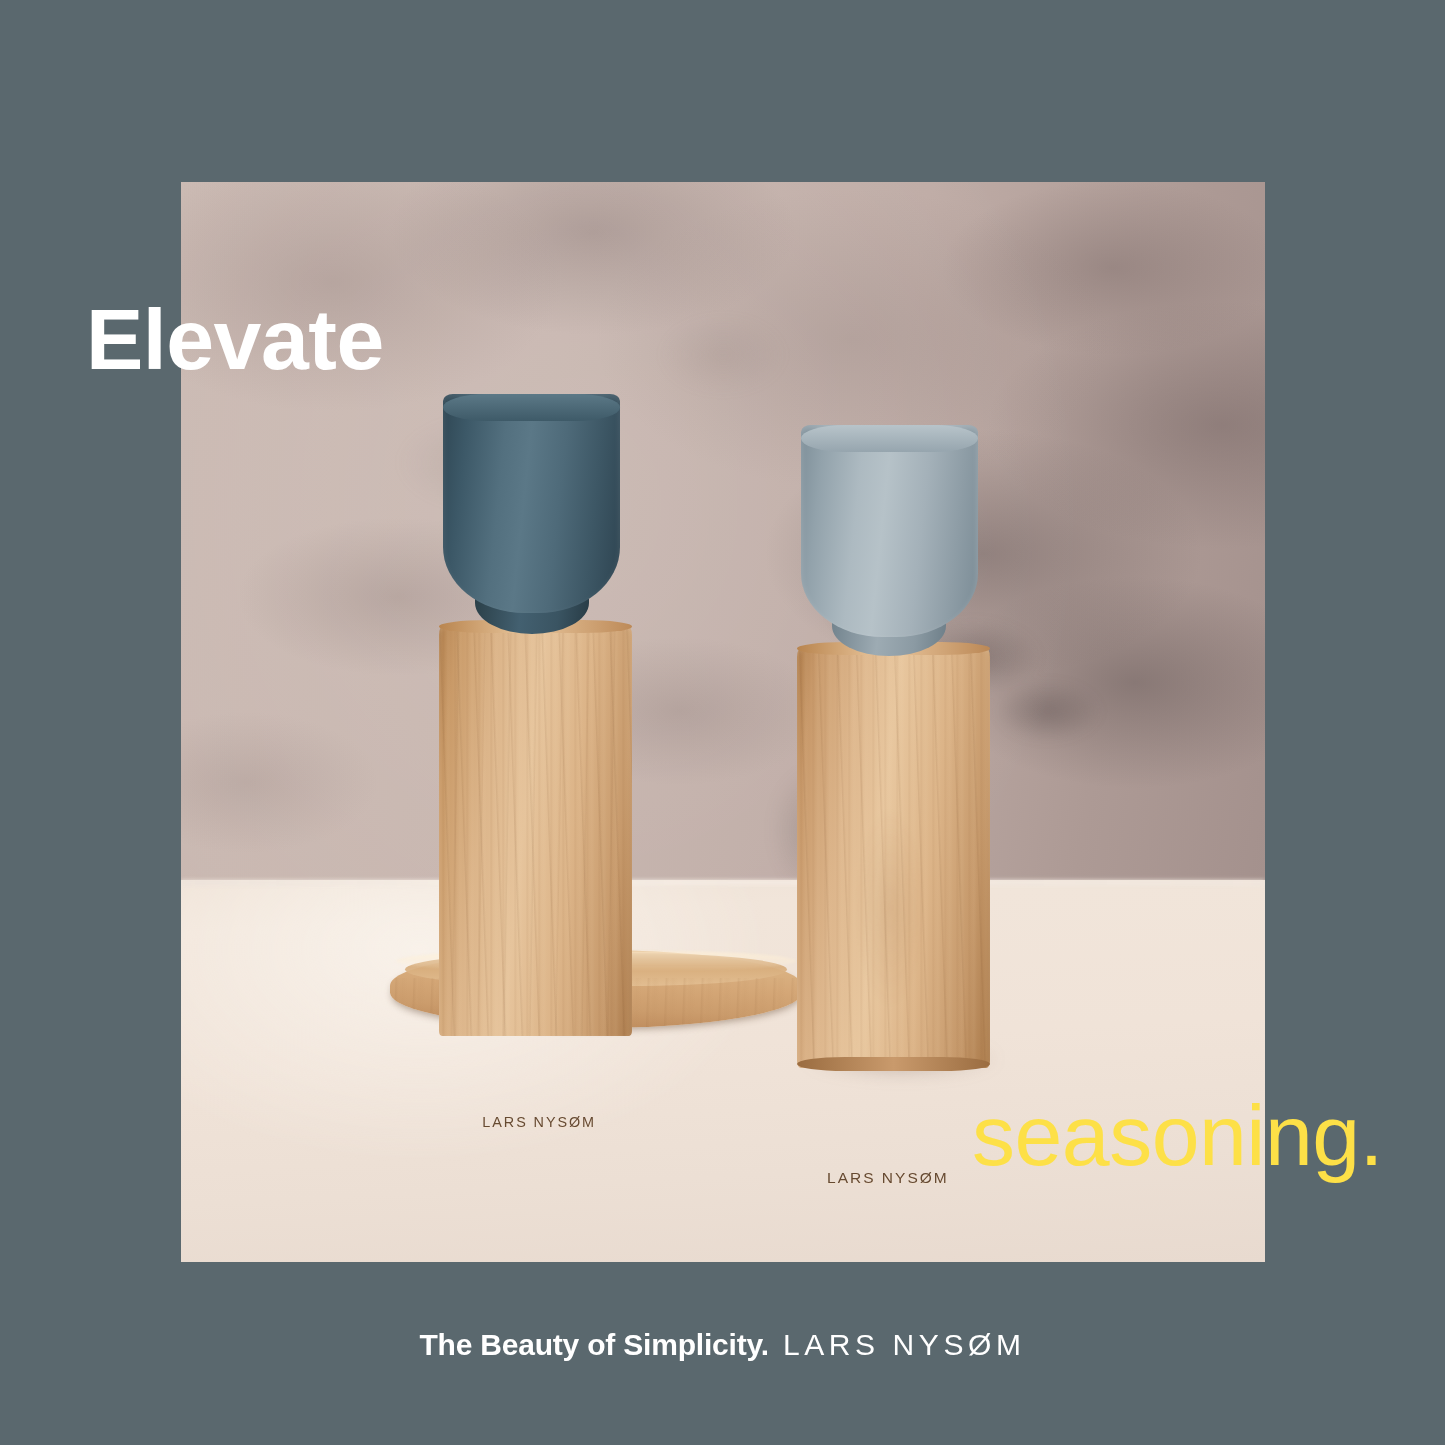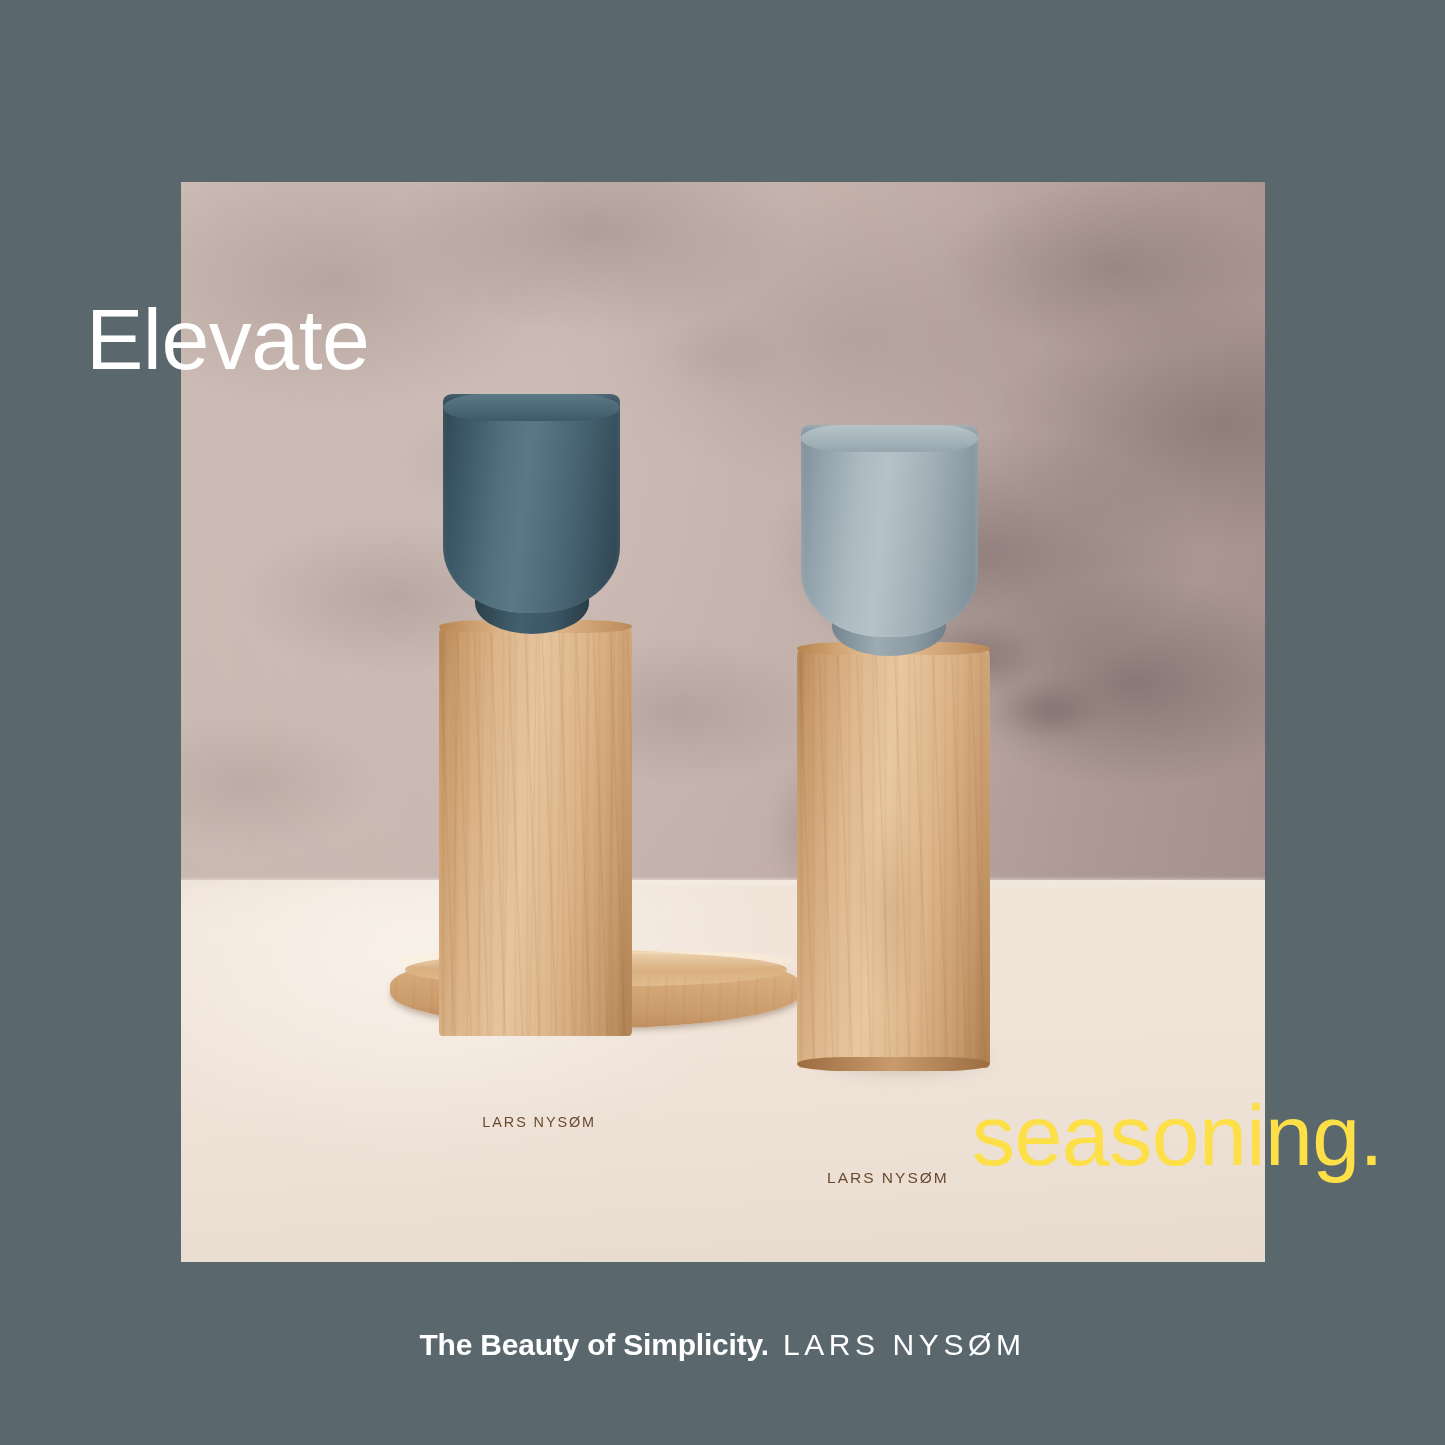--- a/index.html
+++ b/index.html
@@ -397,21 +397,21 @@
   .engraving-left  { left: 27.6%; top: 86.2%; transform: scaleX(0.96); }
   .engraving-right { left: 59.6%; top: 91.4%; font-size: 15.5px; }
 
   
   .headline-top {
     position: absolute;
     left: 86px;
     top: 296px;
     font-size: 86px;
     line-height: 1;
-    font-weight: 400;
+    font-weight: 700;
     color: #ffffff;
     letter-spacing: -0.5px;
     white-space: nowrap;
   }
   .headline-bottom {
     position: absolute;
     right: 62px;
     top: 1092px;
     font-size: 86px;
     line-height: 1;

